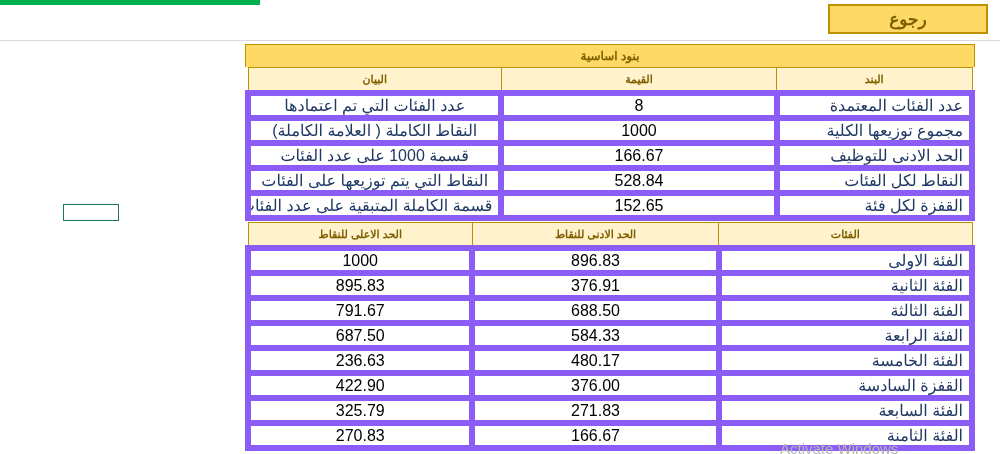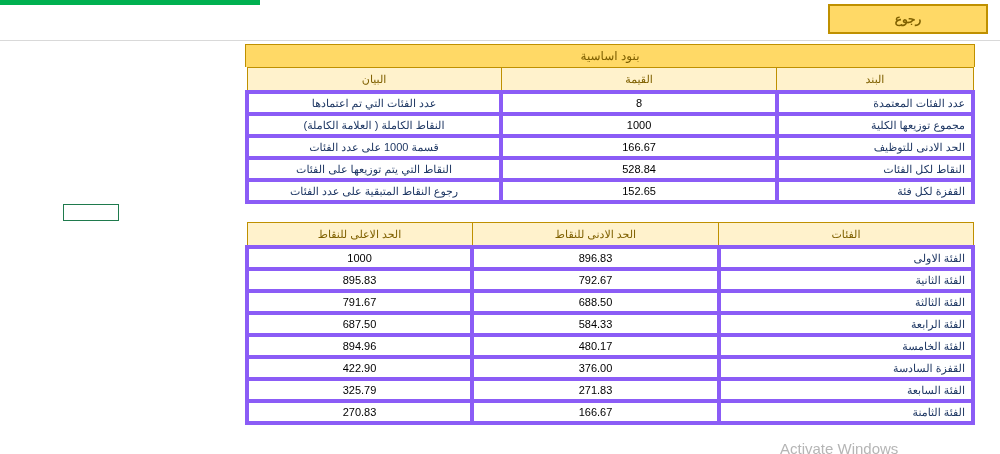--- a/index.html
+++ b/index.html
@@ -37,21 +37,21 @@
     position: absolute;
     right: 12px;
     top: 4px;
     width: 160px;
     height: 30px;
     background: #ffd966;
     border: 2px solid #bf9000;
     display: flex;
     align-items: center;
     justify-content: center;
-    font-size: 12px;
+    font-size: 17px;
     font-weight: bold;
     color: #7f6000;
     cursor: pointer;
     box-sizing: border-box;
   }
 
   
   .sheet-block {
     position: absolute;
     width: 730px;
@@ -61,42 +61,42 @@
   #block-dist  { top: 222px; }
 
   .block-title {
     height: 22px;
     line-height: 22px;
     text-align: center;
     background: #ffd966;
     border: 1px solid #bf9000;
     border-bottom: none;
     font-size: 12px;
-    font-weight: normal;
+    font-weight: bold;
     color: #7f6000;
   }
 
   table.grid {
     border-collapse: collapse;
     width: 100%;
     table-layout: fixed;
     background: #ffffff;
   }
   table.grid th, table.grid td {
-    border: 4px solid #8b5cf6;
+    border: 6px solid #8b5cf6;
     height: 18px;
     padding: 0 6px;
-    font-size: 11px;
+    font-size: 16px;
     white-space: nowrap;
     overflow: hidden;
   }
   table.grid thead th {
     background: #fff2cc;
     color: #7f6000;
-    font-weight: normal;
+    font-weight: bold;
     font-size: 11px;
     text-align: center;
     height: 22px;
     border: 1px solid #bf9000;
   }
   td.c-label { text-align: right; color: #1f3864; }
   td.c-value { text-align: center; color: #000000; }
   td.c-note  { text-align: center; color: #1f3864; font-size: 10px; }
 
   
@@ -178,21 +178,21 @@
         <td class="c-note">قسمة 1000 على عدد الفئات</td>
       </tr>
       <tr>
         <td class="c-label">النقاط لكل الفئات</td>
         <td class="c-value">528.84</td>
         <td class="c-note">النقاط التي يتم توزيعها على الفئات</td>
       </tr>
       <tr>
         <td class="c-label">القفزة لكل فئة</td>
         <td class="c-value">152.65</td>
-        <td class="c-note">رجوع النقاط المتبقية على عدد الفئات</td>
+        <td class="c-note">قسمة الكاملة المتبقية على عدد الفئات</td>
       </tr>
     </tbody>
   </table>
 </div>
 
 <div class="sheet-block" id="block-dist">
   <table class="grid" id="tbl-dist">
     <colgroup>
         <col class="c1">
         <col class="c2">
@@ -206,37 +206,37 @@
       </tr>
     </thead>
     <tbody>
       <tr>
         <td class="c-label">الفئة الاولى</td>
         <td class="c-value">896.83</td>
         <td class="c-value">1000</td>
       </tr>
       <tr>
         <td class="c-label">الفئة الثانية</td>
-        <td class="c-value">792.67</td>
+        <td class="c-value">376.91</td>
         <td class="c-value">895.83</td>
       </tr>
       <tr>
         <td class="c-label">الفئة الثالثة</td>
         <td class="c-value">688.50</td>
         <td class="c-value">791.67</td>
       </tr>
       <tr>
         <td class="c-label">الفئة الرابعة</td>
         <td class="c-value">584.33</td>
         <td class="c-value">687.50</td>
       </tr>
       <tr>
         <td class="c-label">الفئة الخامسة</td>
         <td class="c-value">480.17</td>
-        <td class="c-value">894.96</td>
+        <td class="c-value">236.63</td>
       </tr>
       <tr>
         <td class="c-label">القفزة السادسة</td>
         <td class="c-value">376.00</td>
         <td class="c-value">422.90</td>
       </tr>
       <tr>
         <td class="c-label">الفئة السابعة</td>
         <td class="c-value">271.83</td>
         <td class="c-value">325.79</td>

